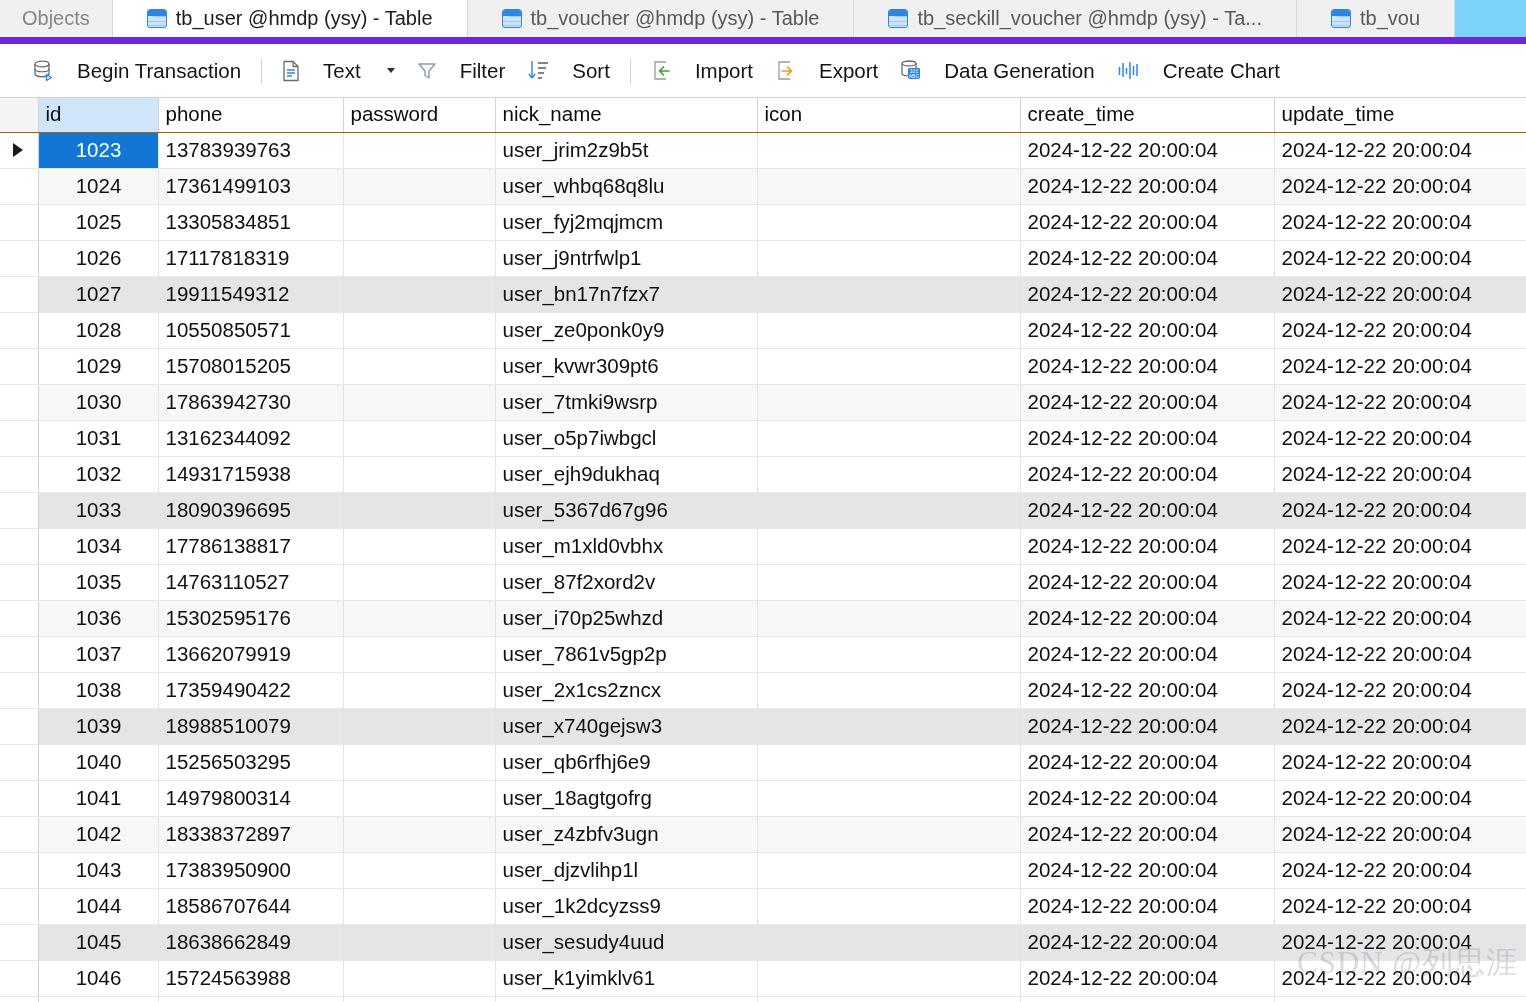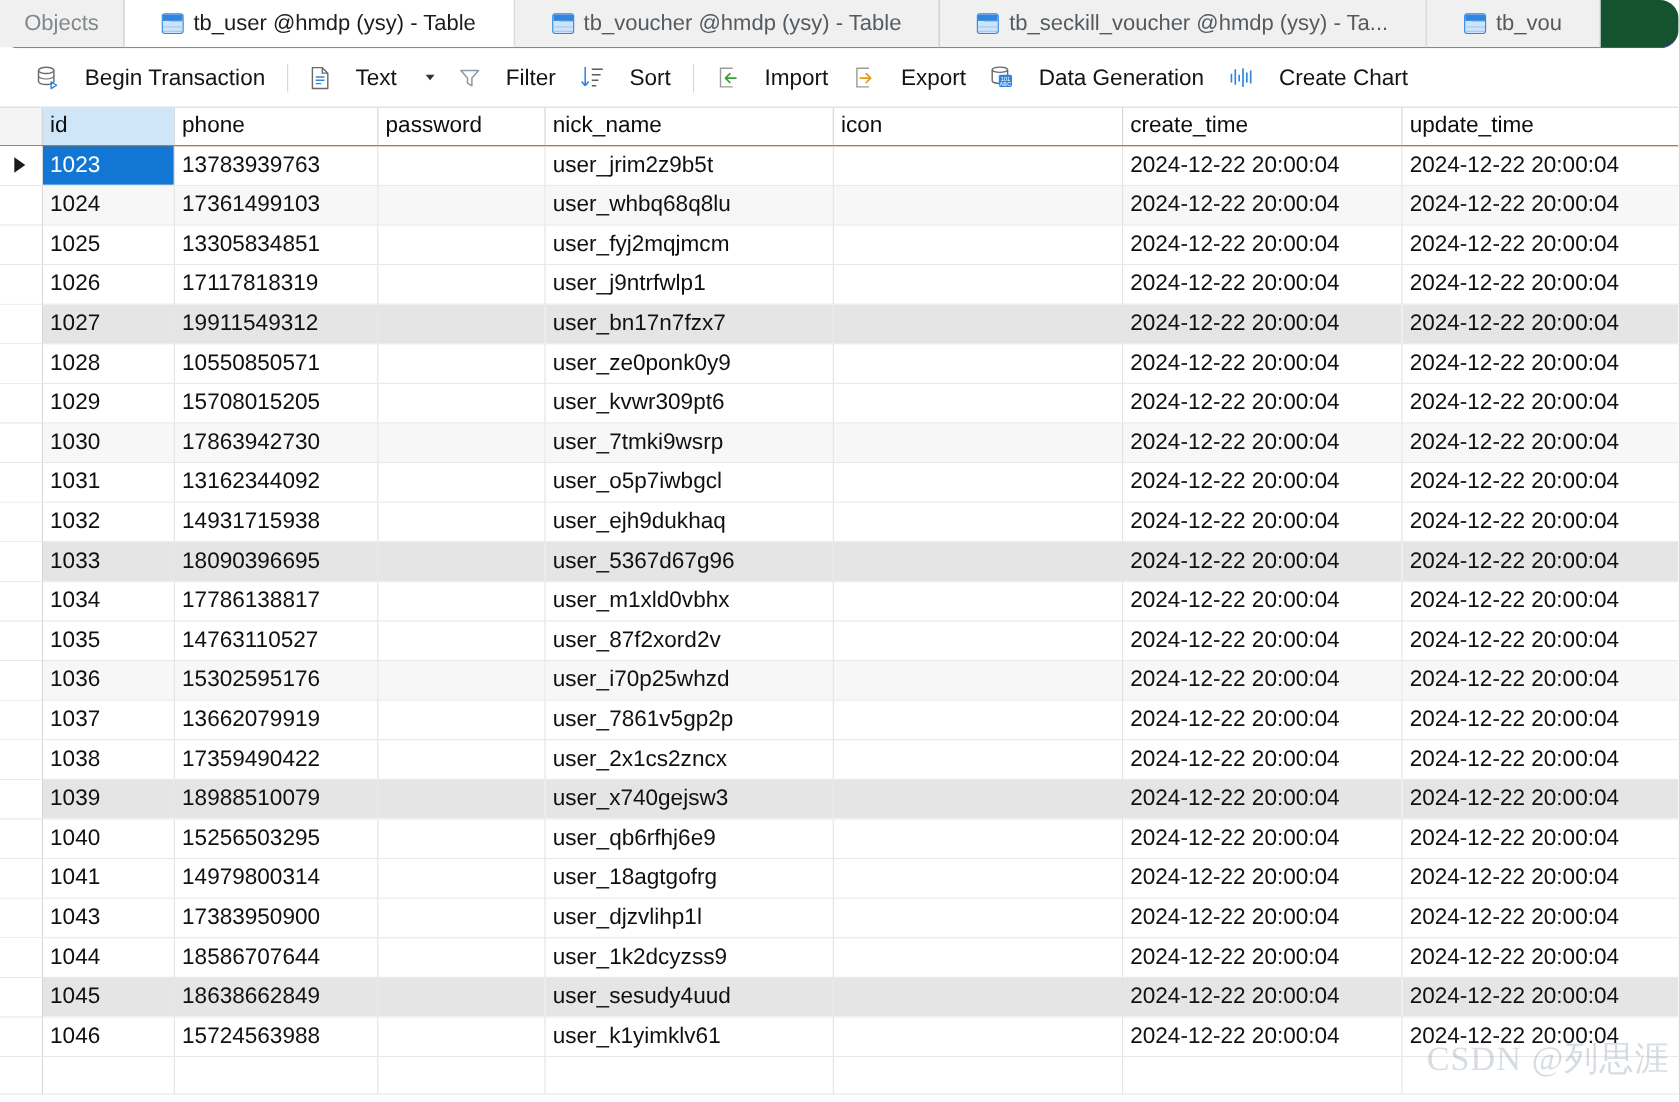--- a/index.html
+++ b/index.html
@@ -8,23 +8,22 @@
     font-family: "Liberation Sans", sans-serif;
     background: #ffffff;
     overflow: hidden;
     -webkit-font-smoothing: antialiased;
   }
 
   
   #tabbar {
     display: flex; align-items: stretch;
     height: 44px;
-    background: #14532d;
-    border-bottom: 1px solid #6d28d9;
-    border-radius: 17px;
+    background: #7dd3fc;
+    border-bottom: 7px solid #6d28d9;
   }
   .tab {
     display: flex; align-items: center; gap: 9px;
     padding: 0 34px;
     font-size: 20px;
     color: #555a5e;
     border-right: 1px solid #d8d8d8;
     background: #f0f0f0;
     white-space: nowrap;
     cursor: default;
@@ -154,21 +153,21 @@
   tbody tr.alt td { background: #e5e5e5; }
   tbody tr.alt2 td { background: #f7f7f7; }
 
   td.gutter {
     background: #ffffff;
     border-right: 1px solid #d3d3d3;
     padding: 0;
     position: relative;
   }
   tr.alt td.gutter, tr.alt2 td.gutter { background: #ffffff; }
-  td.num { text-align: left; padding-right: 6px; }
+  td.num { text-align: center; padding-right: 6px; }
   td.sel {
     background: #1277d4 !important;
     color: #ffffff;
   }
   .rowmark {
     position: absolute;
     left: 13px; top: 50%;
     transform: translateY(-50%);
     width: 0; height: 0;
     border-top: 7px solid transparent;
@@ -529,20 +528,30 @@
         <tr>
           <td class="gutter"></td>
           <td class="num"><span>1041</span></td>
           <td><span>14979800314</span></td>
           <td><span></span></td>
           <td><span>user_18agtgofrg</span></td>
           <td><span></span></td>
           <td><span>2024-12-22 20:00:04</span></td>
           <td><span>2024-12-22 20:00:04</span></td>
         </tr>
+        <tr class="alt2">
+          <td class="gutter"></td>
+          <td class="num"><span>1042</span></td>
+          <td><span>18338372897</span></td>
+          <td><span></span></td>
+          <td><span>user_z4zbfv3ugn</span></td>
+          <td><span></span></td>
+          <td><span>2024-12-22 20:00:04</span></td>
+          <td><span>2024-12-22 20:00:04</span></td>
+        </tr>
         <tr>
           <td class="gutter"></td>
           <td class="num"><span>1043</span></td>
           <td><span>17383950900</span></td>
           <td><span></span></td>
           <td><span>user_djzvlihp1l</span></td>
           <td><span></span></td>
           <td><span>2024-12-22 20:00:04</span></td>
           <td><span>2024-12-22 20:00:04</span></td>
         </tr>

